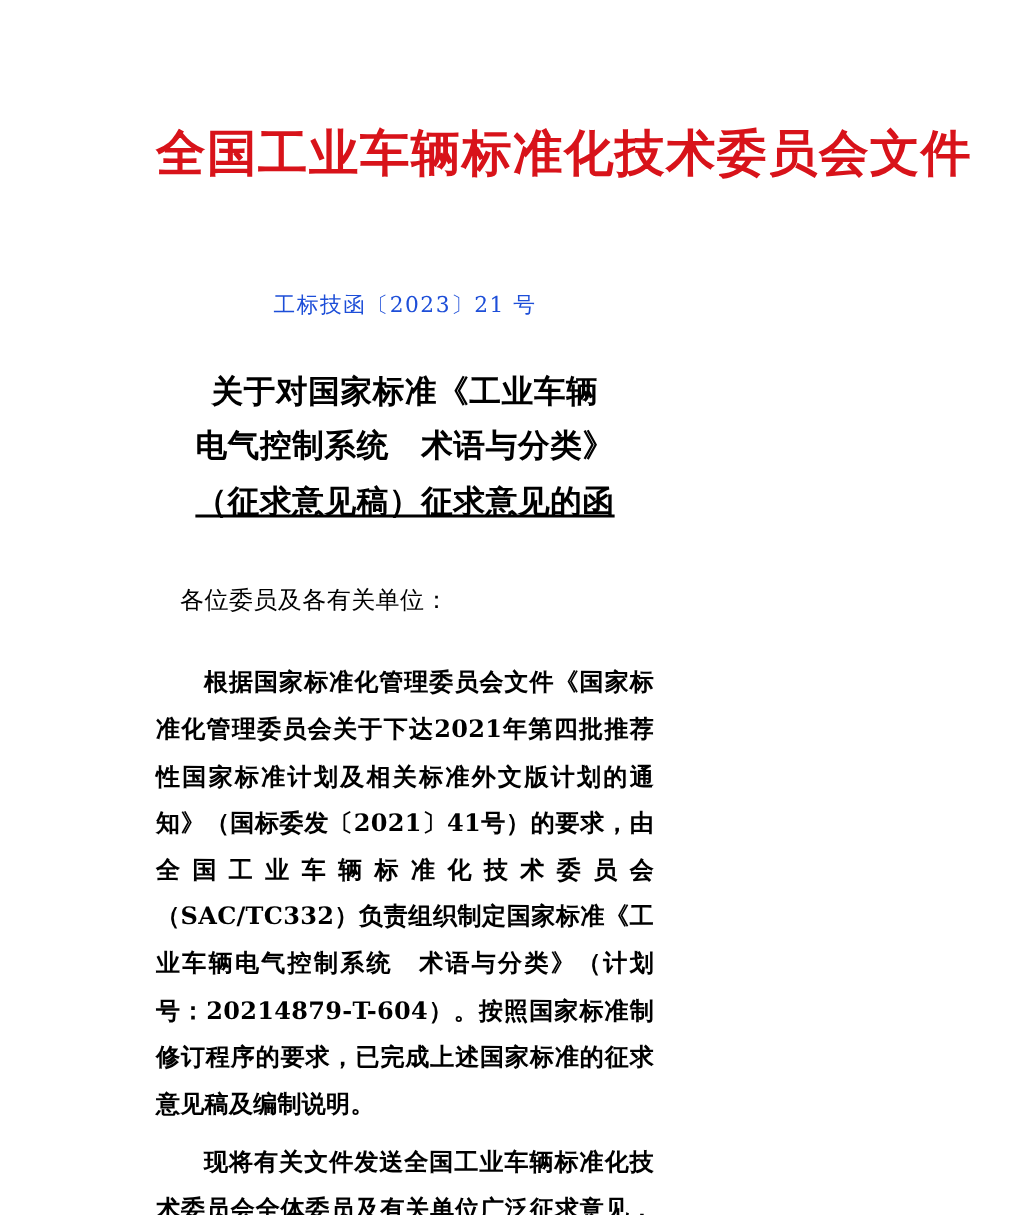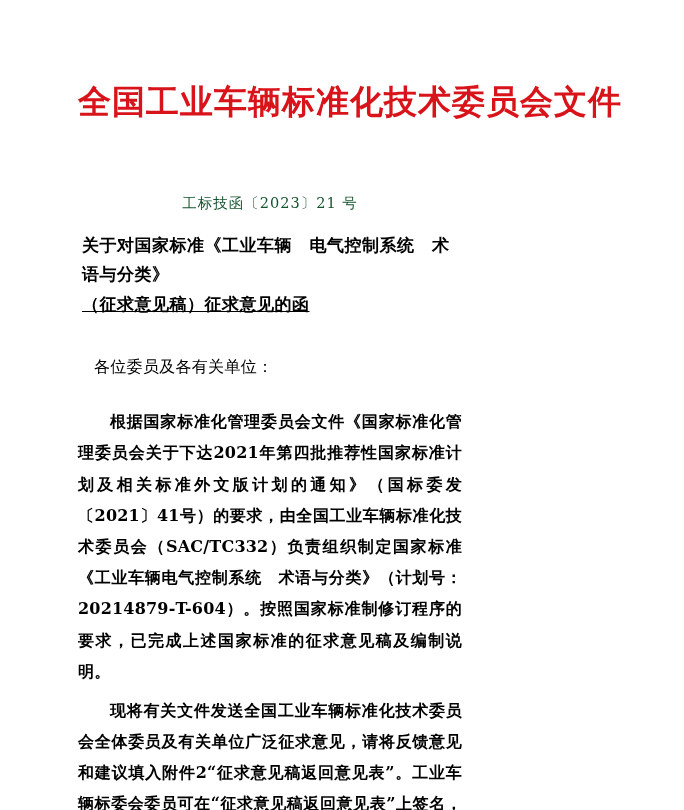--- a/index.html
+++ b/index.html
@@ -13,48 +13,48 @@
     overflow: hidden;
     font-family: "DejaVu Serif", "Liberation Serif", serif;
     color: #000000;
   }
   .page {
     position: relative;
     width: 540px;
     height: 810px;
     background: #ffffff;
     box-sizing: border-box;
-    padding: 0 78px;
+    padding: 0 104px;
   }
   .doc-title {
     margin: 0;
     padding-top: 82px;
     text-align: center;
     color: #d8131a;
     font-family: "DejaVu Serif", "Liberation Serif", serif;
     font-weight: 700;
     font-size: 33px;
     letter-spacing: 1px;
     line-height: 1.2;
     white-space: nowrap;
   }
   .doc-number {
     margin: 0;
     padding-top: 72px;
     text-align: center;
     font-size: 14.5px;
     letter-spacing: 1px;
-    color: #14532d;
+    color: #1d4ed8;
   }
   .subject {
-    margin: 4px;
+    margin: 16px;
     padding-top: 14px;
-    text-align: left;
+    text-align: center;
     font-weight: 700;
-    font-size: 17px;
+    font-size: 21px;
     line-height: 1.75;
     letter-spacing: 0.5px;
   }
   .subject .line2 {
     display: block;
     text-decoration: underline;
   }
   .salutation {
     margin: 16px;
     padding-top: 16px;

